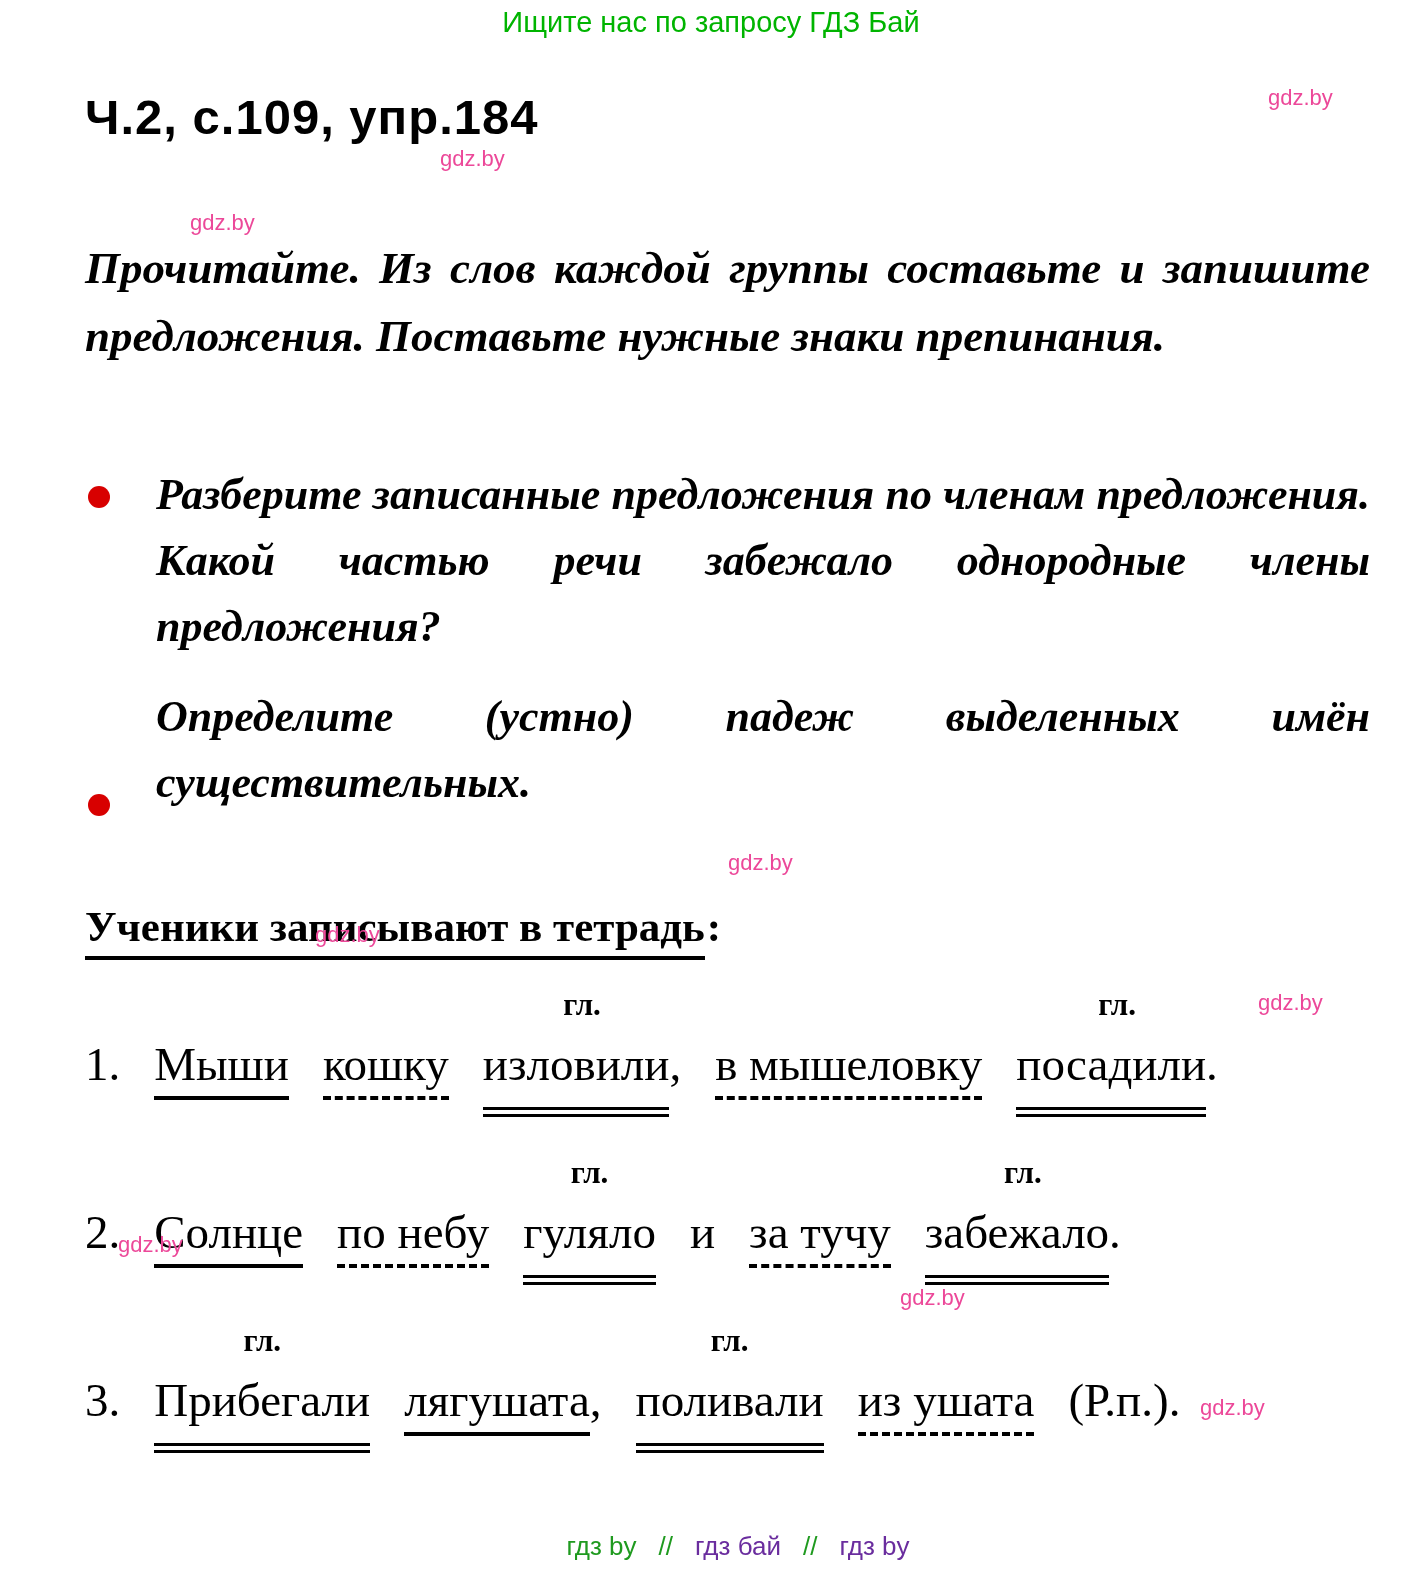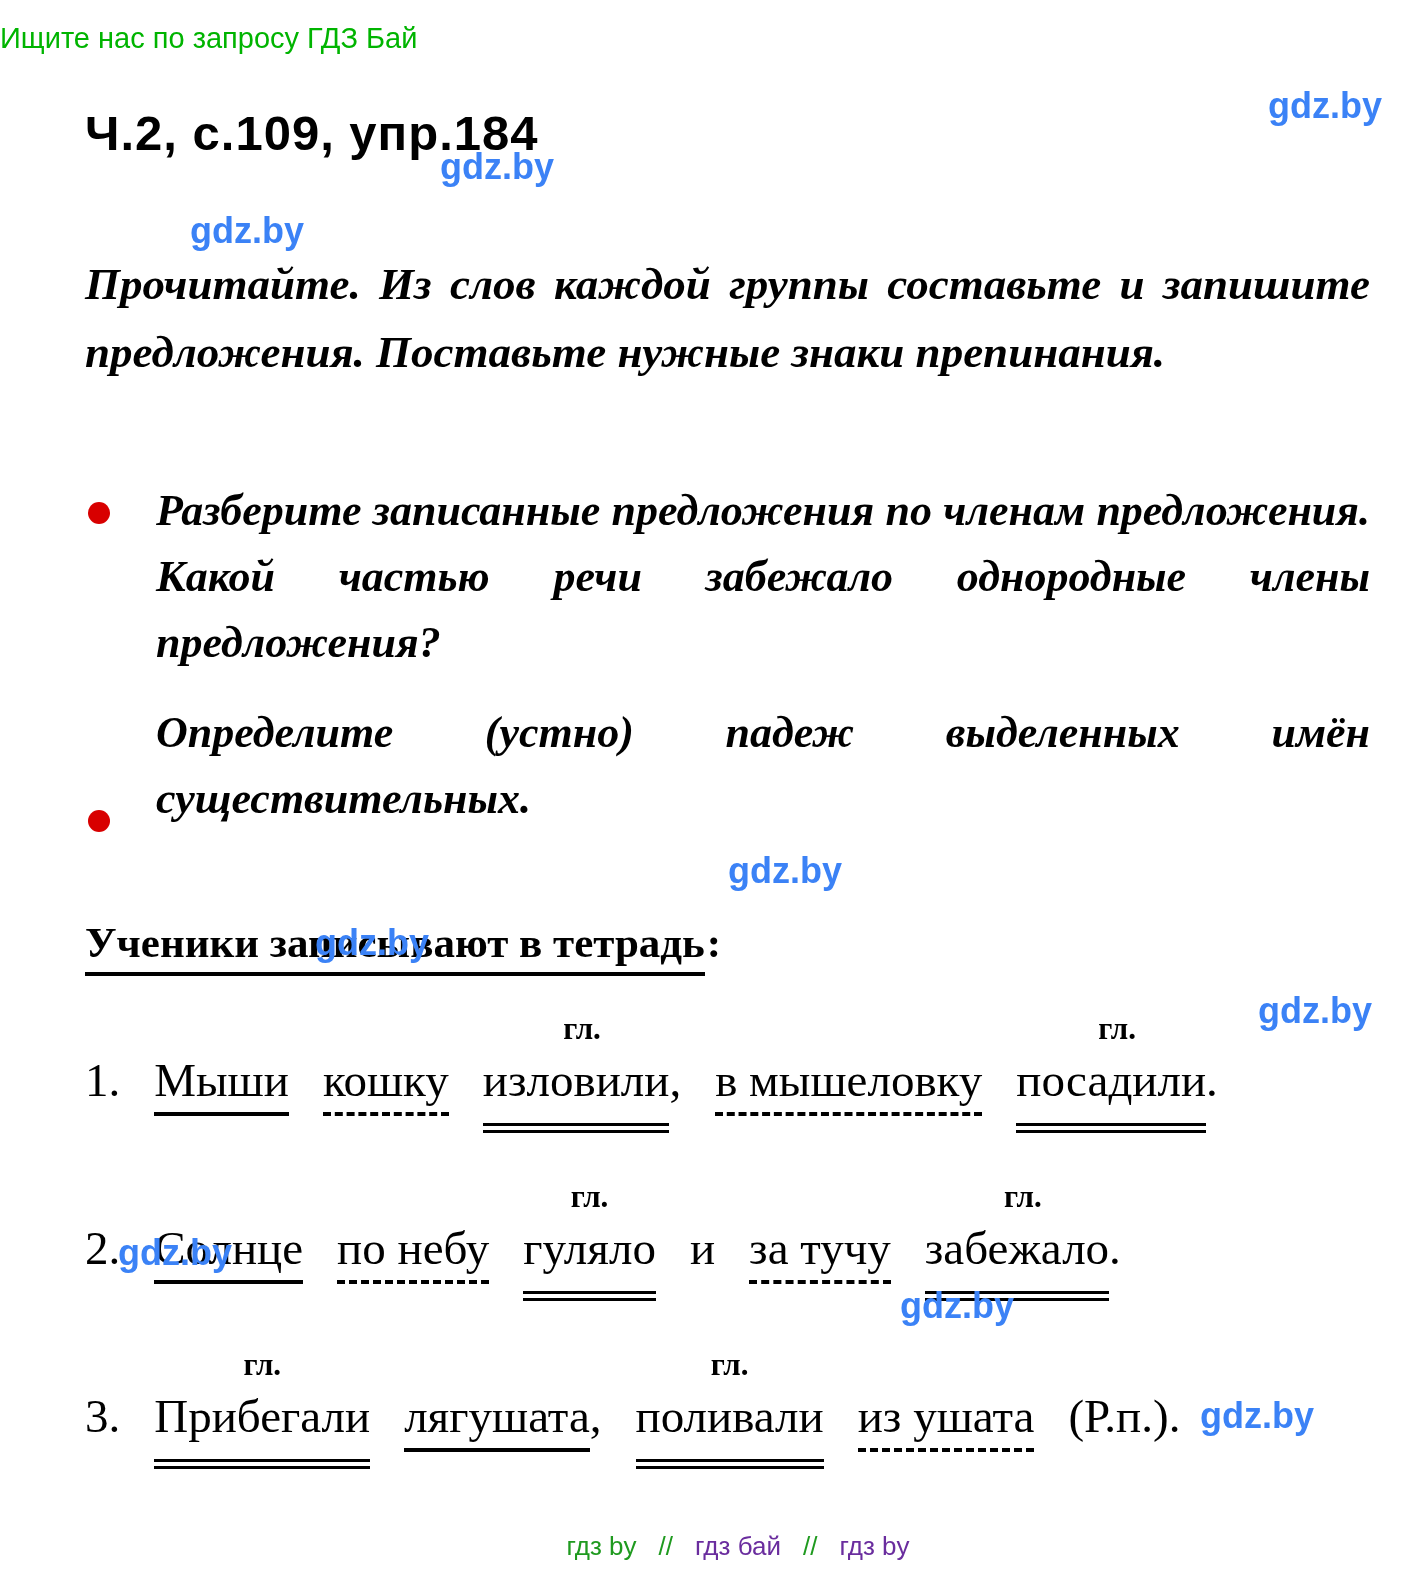--- a/index.html
+++ b/index.html
@@ -4,21 +4,22 @@
 <style>
   * { box-sizing: border-box; margin: 0; padding: 0; }
   html, body { background: #ffffff; }
   body {
     width: 1422px; height: 1572px;
     position: relative; overflow: hidden;
     font-family: "Liberation Serif", serif;
     color: #000;
   }
   .promo {
-    padding-top: 22px;
+    padding-top: 6px;
+    text-align: center;
     font-family: "Liberation Sans", sans-serif;
     font-size: 29px;
     color: #00b400;
   }
   .title {
     margin: 50px 0 16px 85px;
     font-family: "Liberation Sans", sans-serif;
     font-size: 49px;
     font-weight: bold;
     letter-spacing: 1px;
@@ -73,28 +74,26 @@
   .u-double .word { border-bottom: 10px double #000; padding-bottom: 16px; }
   .u-none   .word { border-bottom: none; }
   .punct { display: inline-block; }
   .gl-label {
     position: absolute;
     top: -50px; left: 50%;
     transform: translateX(-50%);
     font-size: 31px;
     font-weight: bold;
     font-style: normal;
-    margin-top: 8px;
   }
   .wm {
     position: absolute;
     font-family: "Liberation Sans", sans-serif;
-    font-size: 36px;
-    color: #3b82f6;
-    font-weight: bold;
+    font-size: 22px;
+    color: #ec4899;
   }
   .footer {
     position: absolute;
     bottom: 10px; left: 0;
     width: 100%;
     display: flex;
     justify-content: center;
     gap: 22px;
     font-family: Liberation Sans, sans-serif;
     font-size: 26px;

